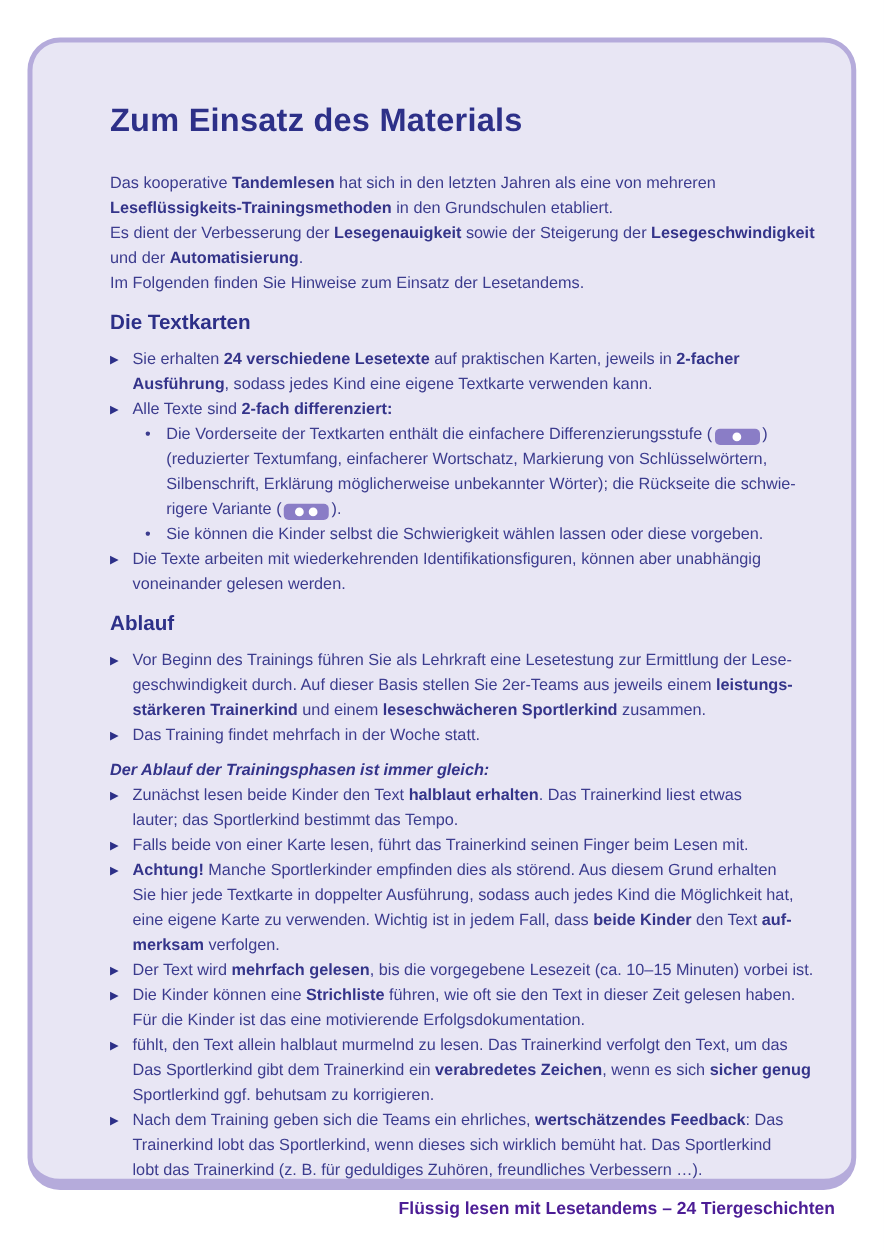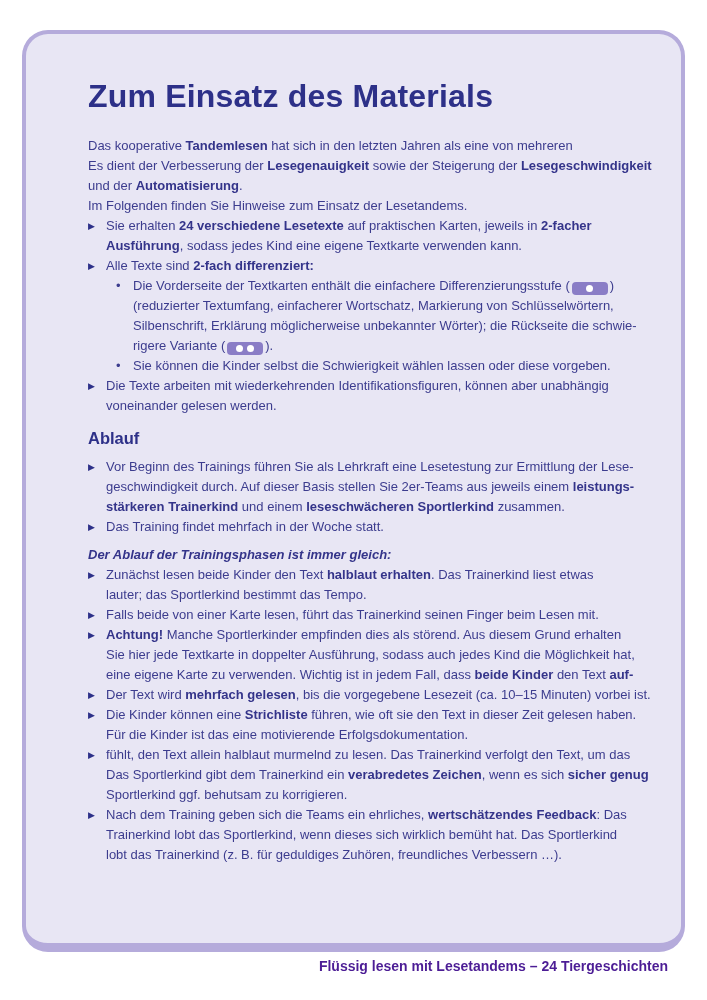--- a/index.html
+++ b/index.html
@@ -13,21 +13,21 @@
     position: absolute;
     left: 22px; top: 30px;
     width: 663px; height: 922px;
     background: #e8e6f4;
     border: 4px solid #b5abdb;
     border-bottom-width: 9px;
     border-radius: 26px;
     padding: 48px 42px 10px 62px;
   }
   .page-title {
-    font-size: 32px;
+    font-size: 26px;
     line-height: 28px;
     font-weight: bold;
     color: #2d3088;
     letter-spacing: 0.2px;
     margin-bottom: 26px;
   }
   .content { color: #3c3c8e; font-size: 13px; }
   .line { line-height: 20px; white-space: nowrap; }
   .b { font-weight: bold; color: #34348a; }
   .paragraph { margin: 0; }
@@ -84,24 +84,26 @@
   }
 </style>
 </head>
 <body>
 
 <div class="card">
   <h1 class="page-title">Zum Einsatz des Materials</h1>
   <div class="content" id="content">
       <div class="paragraph">
         <div class="line"><span>Das kooperative </span><span class="b">Tandemlesen</span><span> hat sich in den letzten Jahren als eine von mehreren</span></div>
+        <div class="line"><span class="b">Leseflüssigkeits-Trainingsmethoden</span><span> in den Grundschulen etabliert.</span></div>
         <div class="line"><span>Es dient der Verbesserung der </span><span class="b">Lesegenauigkeit</span><span> sowie der Steigerung der </span><span class="b">Lesegeschwindigkeit</span></div>
         <div class="line"><span>und der </span><span class="b">Automatisierung</span><span>.</span></div>
         <div class="line"><span>Im Folgenden finden Sie Hinweise zum Einsatz der Lesetandems.</span></div>
       </div>
+      <div class="h2">Die Textkarten</div>
       <div class="list">
         <div class="item arrow-item">
           <span class="marker">▶</span>
           <div class="line"><span>Sie erhalten </span><span class="b">24 verschiedene Lesetexte</span><span> auf praktischen Karten, jeweils in </span><span class="b">2-facher</span></div>
           <div class="line"><span class="b">Ausführung</span><span>, sodass jedes Kind eine eigene Textkarte verwenden kann.</span></div>
         </div>
         <div class="item arrow-item">
           <span class="marker">▶</span>
           <div class="line"><span>Alle Texte sind </span><span class="b">2-fach differenziert:</span></div>
         </div>
@@ -149,20 +151,21 @@
         </div>
         <div class="item arrow-item">
           <span class="marker">▶</span>
           <div class="line"><span>Falls beide von einer Karte lesen, führt das Trainerkind seinen Finger beim Lesen mit.</span></div>
         </div>
         <div class="item arrow-item">
           <span class="marker">▶</span>
           <div class="line"><span class="b">Achtung!</span><span> Manche Sportlerkinder empfinden dies als störend. Aus diesem Grund erhalten</span></div>
           <div class="line"><span>Sie hier jede Textkarte in doppelter Ausführung, sodass auch jedes Kind die Möglichkeit hat,</span></div>
           <div class="line"><span>eine eigene Karte zu verwenden. Wichtig ist in jedem Fall, dass </span><span class="b">beide Kinder</span><span> den Text </span><span class="b">auf-</span></div>
+          <div class="line"><span class="b">merksam</span><span> verfolgen.</span></div>
         </div>
         <div class="item arrow-item">
           <span class="marker">▶</span>
           <div class="line"><span>Der Text wird </span><span class="b">mehrfach gelesen</span><span>, bis die vorgegebene Lesezeit (ca. 10–15 Minuten) vorbei ist.</span></div>
         </div>
         <div class="item arrow-item">
           <span class="marker">▶</span>
           <div class="line"><span>Die Kinder können eine </span><span class="b">Strichliste</span><span> führen, wie oft sie den Text in dieser Zeit gelesen haben.</span></div>
           <div class="line"><span>Für die Kinder ist das eine motivierende Erfolgsdokumentation.</span></div>
         </div>

